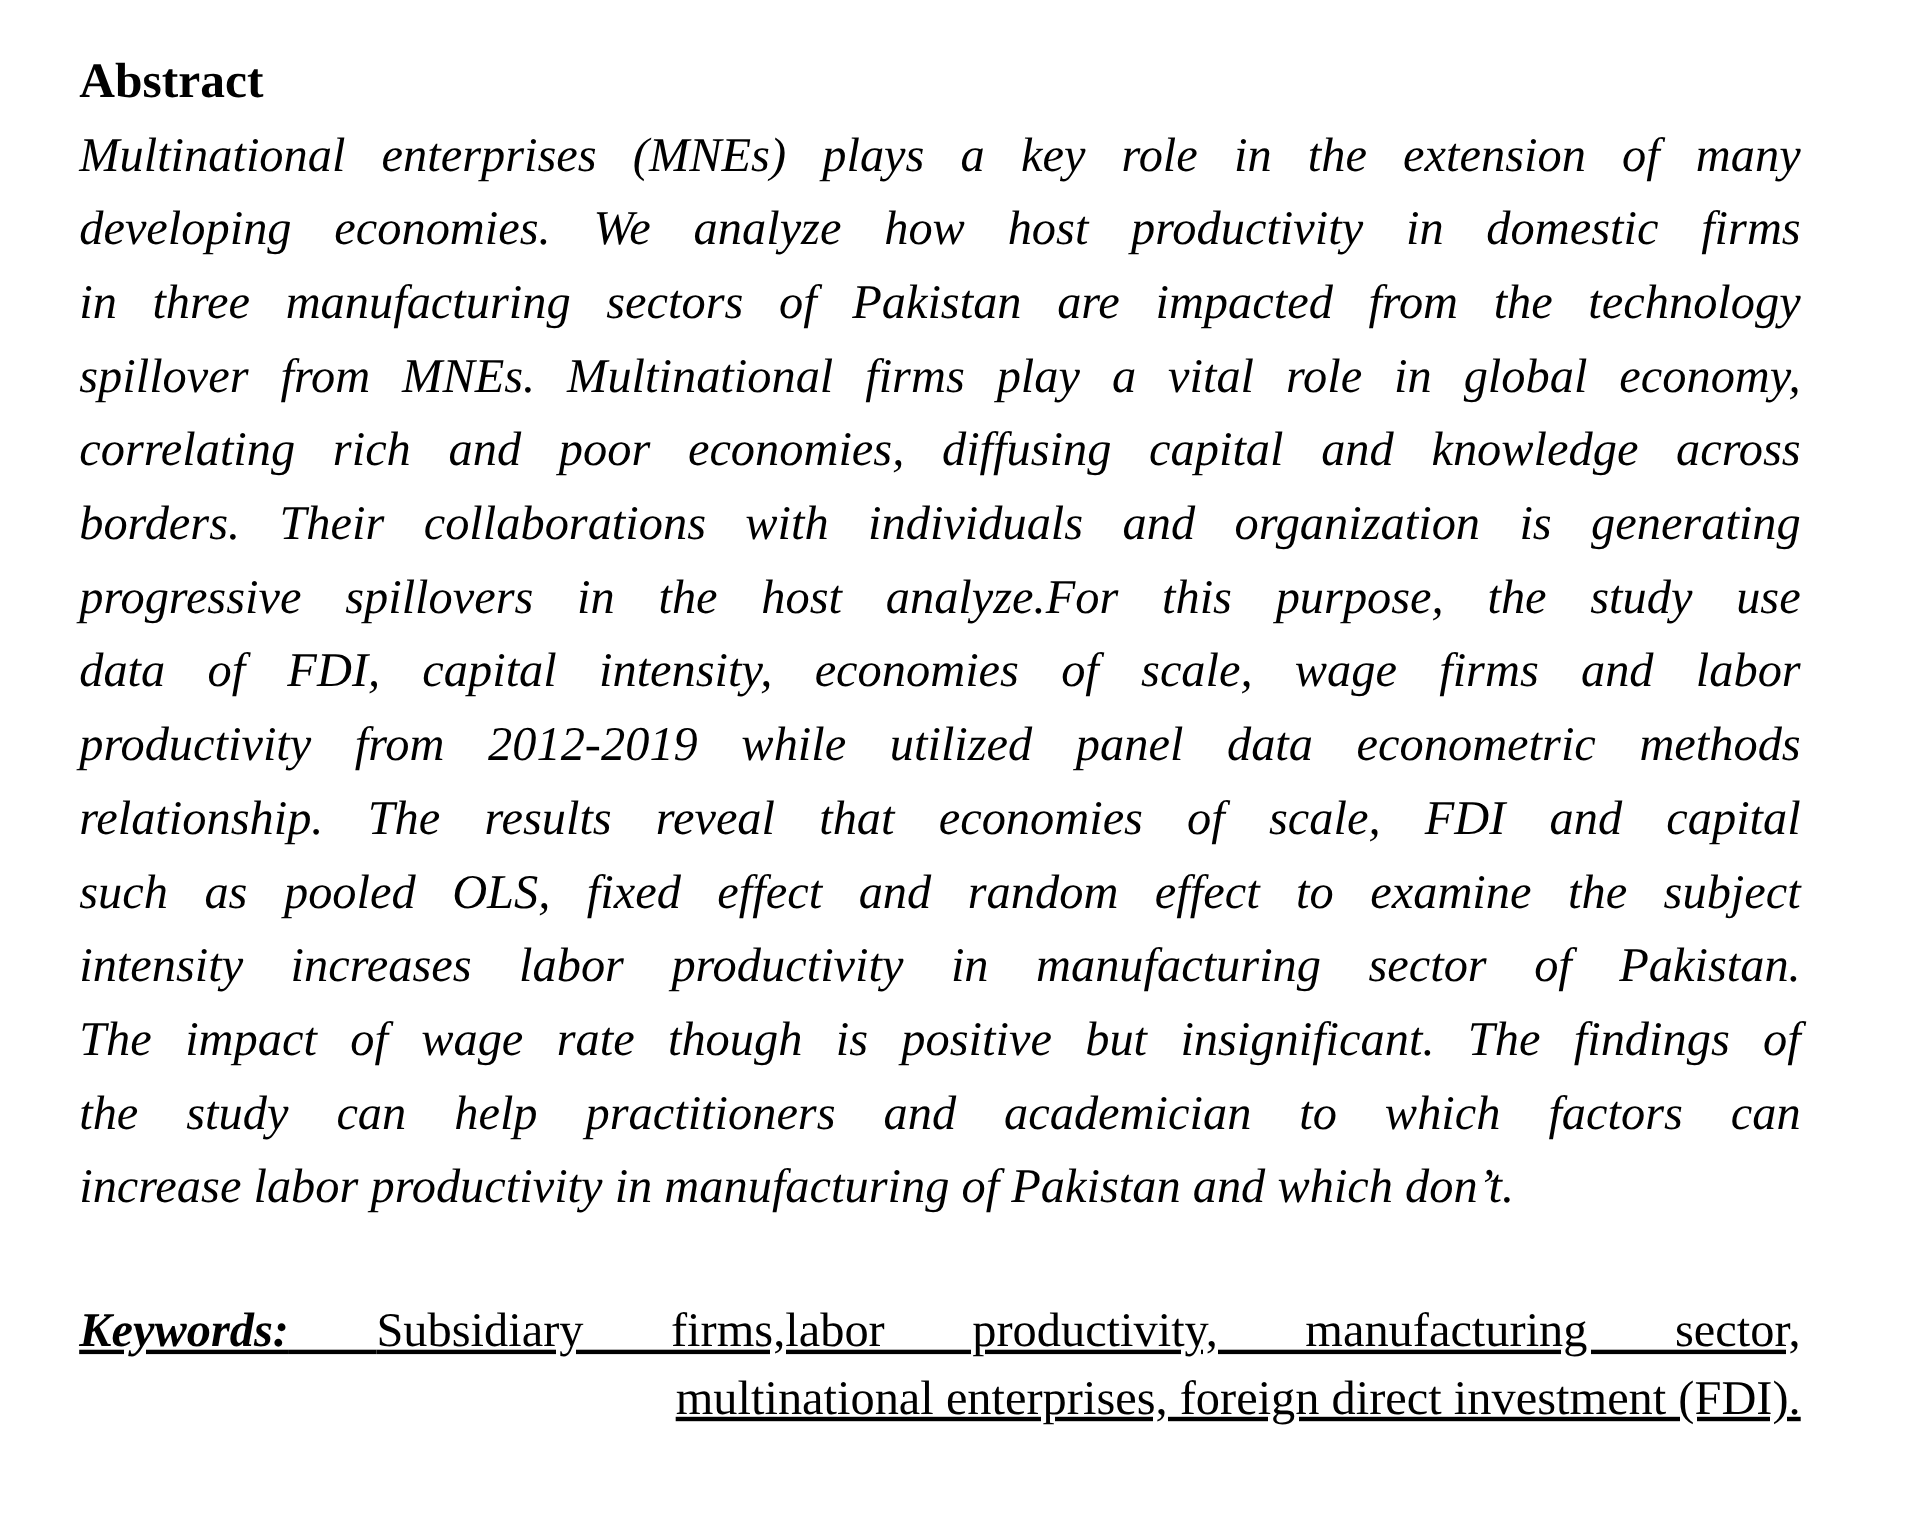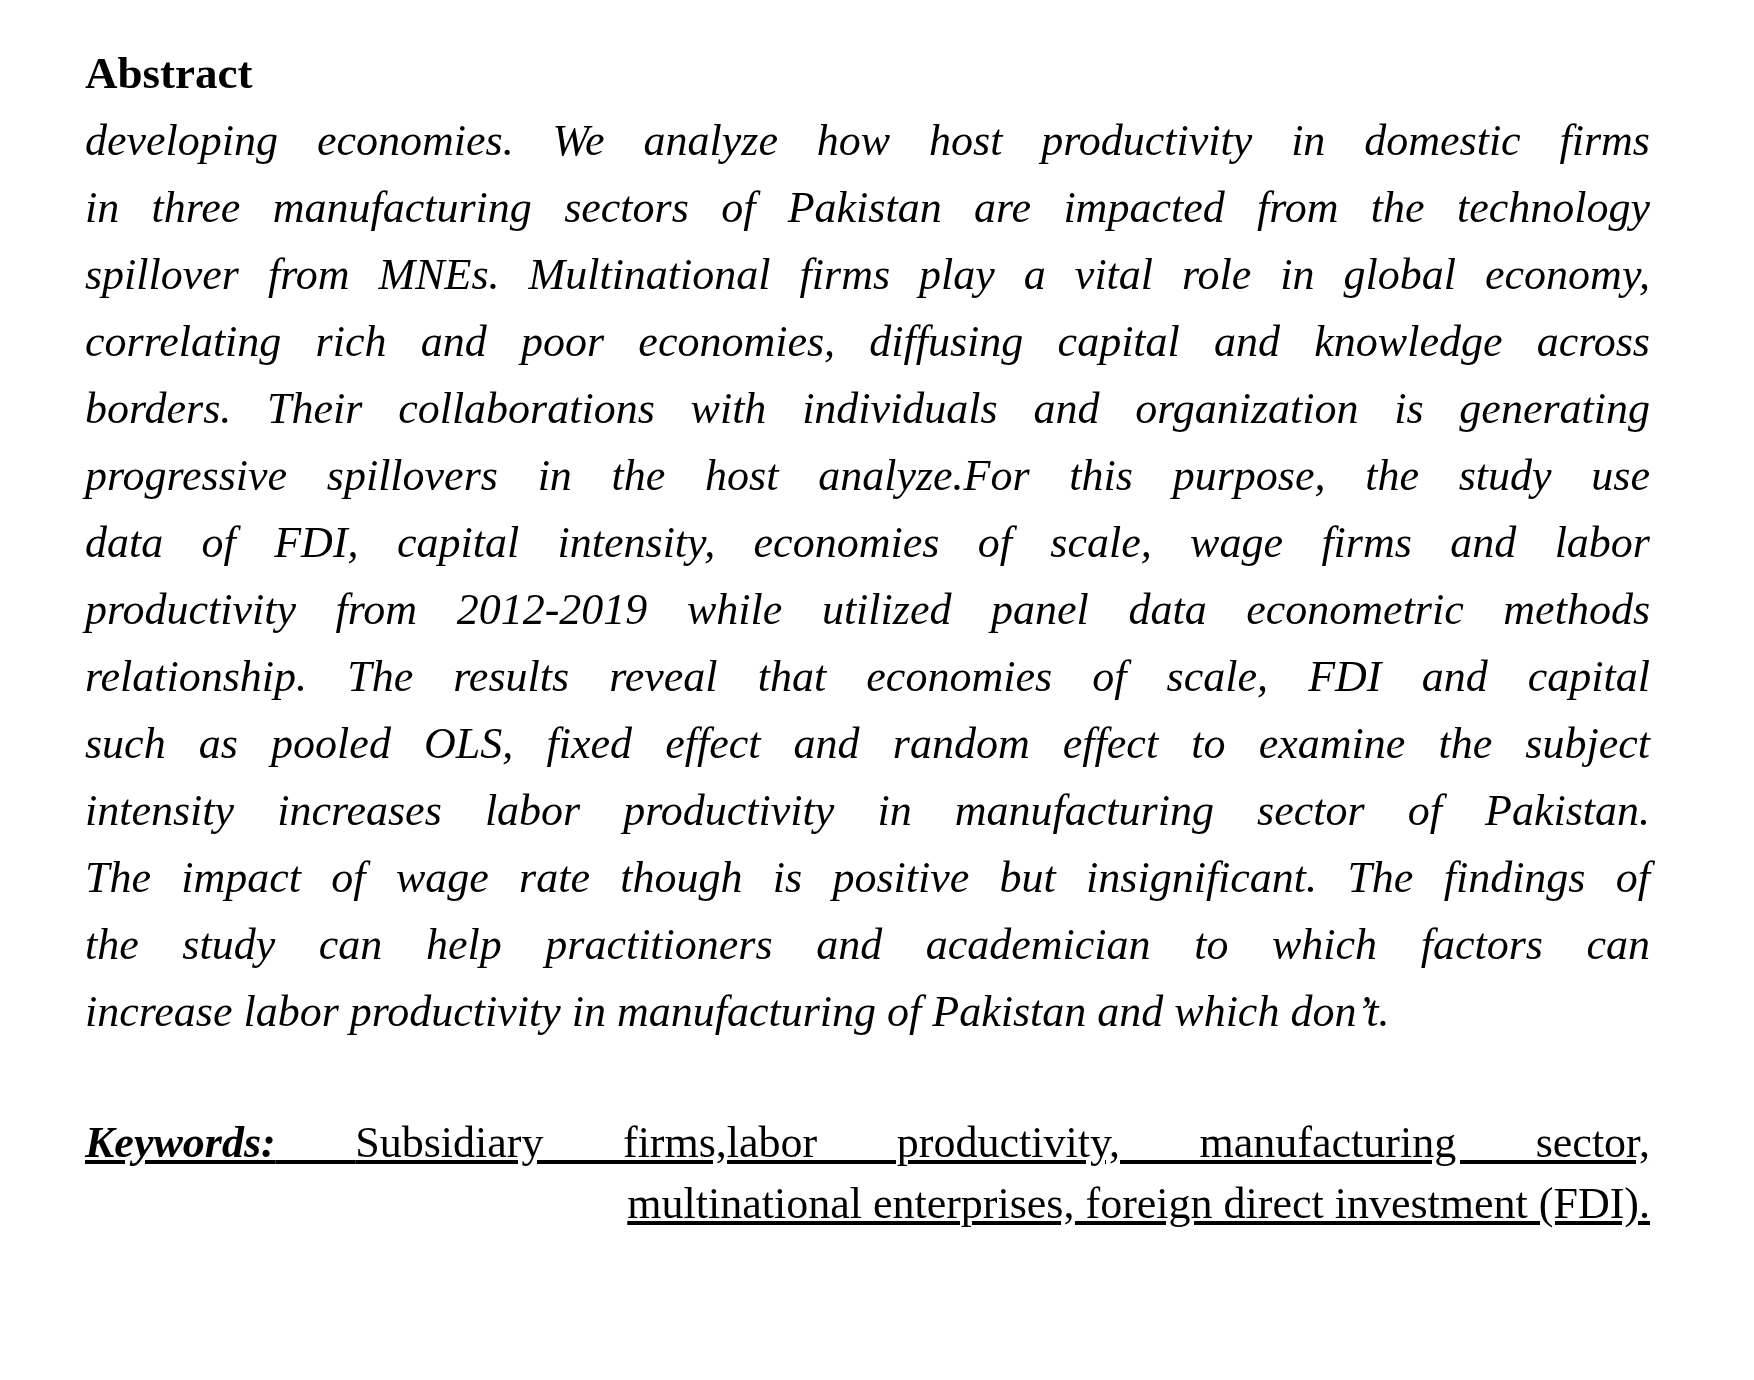--- a/index.html
+++ b/index.html
@@ -8,21 +8,21 @@
     width: 1754px;
     height: 1380px;
     background: #ffffff;
     color: #000000;
     font-family: "Liberation Serif", "DejaVu Serif", serif;
     position: relative;
     overflow: hidden;
   }
   .page {
     position: absolute;
-    left: 85px;
+    left: 72px;
     top: 40px;
     width: 1565px;
   }
   .doc-heading {
     font-size: 45px;
     font-weight: bold;
     line-height: 67px;
     text-align: left;
   }
   .abs-line {
@@ -56,20 +56,21 @@
   }
 </style>
 </head>
 <body>
 
 <div class="page">
 
   <div class="doc-heading">Abstract</div>
 
   <div>
+    <div class="abs-line">Multinational enterprises (MNEs) plays a key role in the extension of many</div>
     <div class="abs-line">developing economies. We analyze how host productivity in domestic firms</div>
     <div class="abs-line">in three manufacturing sectors of Pakistan are impacted from the technology</div>
     <div class="abs-line">spillover from MNEs. Multinational firms play a vital role in global economy,</div>
     <div class="abs-line">correlating rich and poor economies, diffusing capital and knowledge across</div>
     <div class="abs-line">borders. Their collaborations with individuals and organization is generating</div>
     <div class="abs-line">progressive spillovers in the host analyze.For this purpose, the study use</div>
     <div class="abs-line">data of FDI, capital intensity, economies of scale, wage firms and labor</div>
     <div class="abs-line">productivity from 2012-2019 while utilized panel data econometric methods</div>
     <div class="abs-line">relationship. The results reveal that economies of scale, FDI and capital</div>
     <div class="abs-line">such as pooled OLS, fixed effect and random effect to examine the subject</div>

